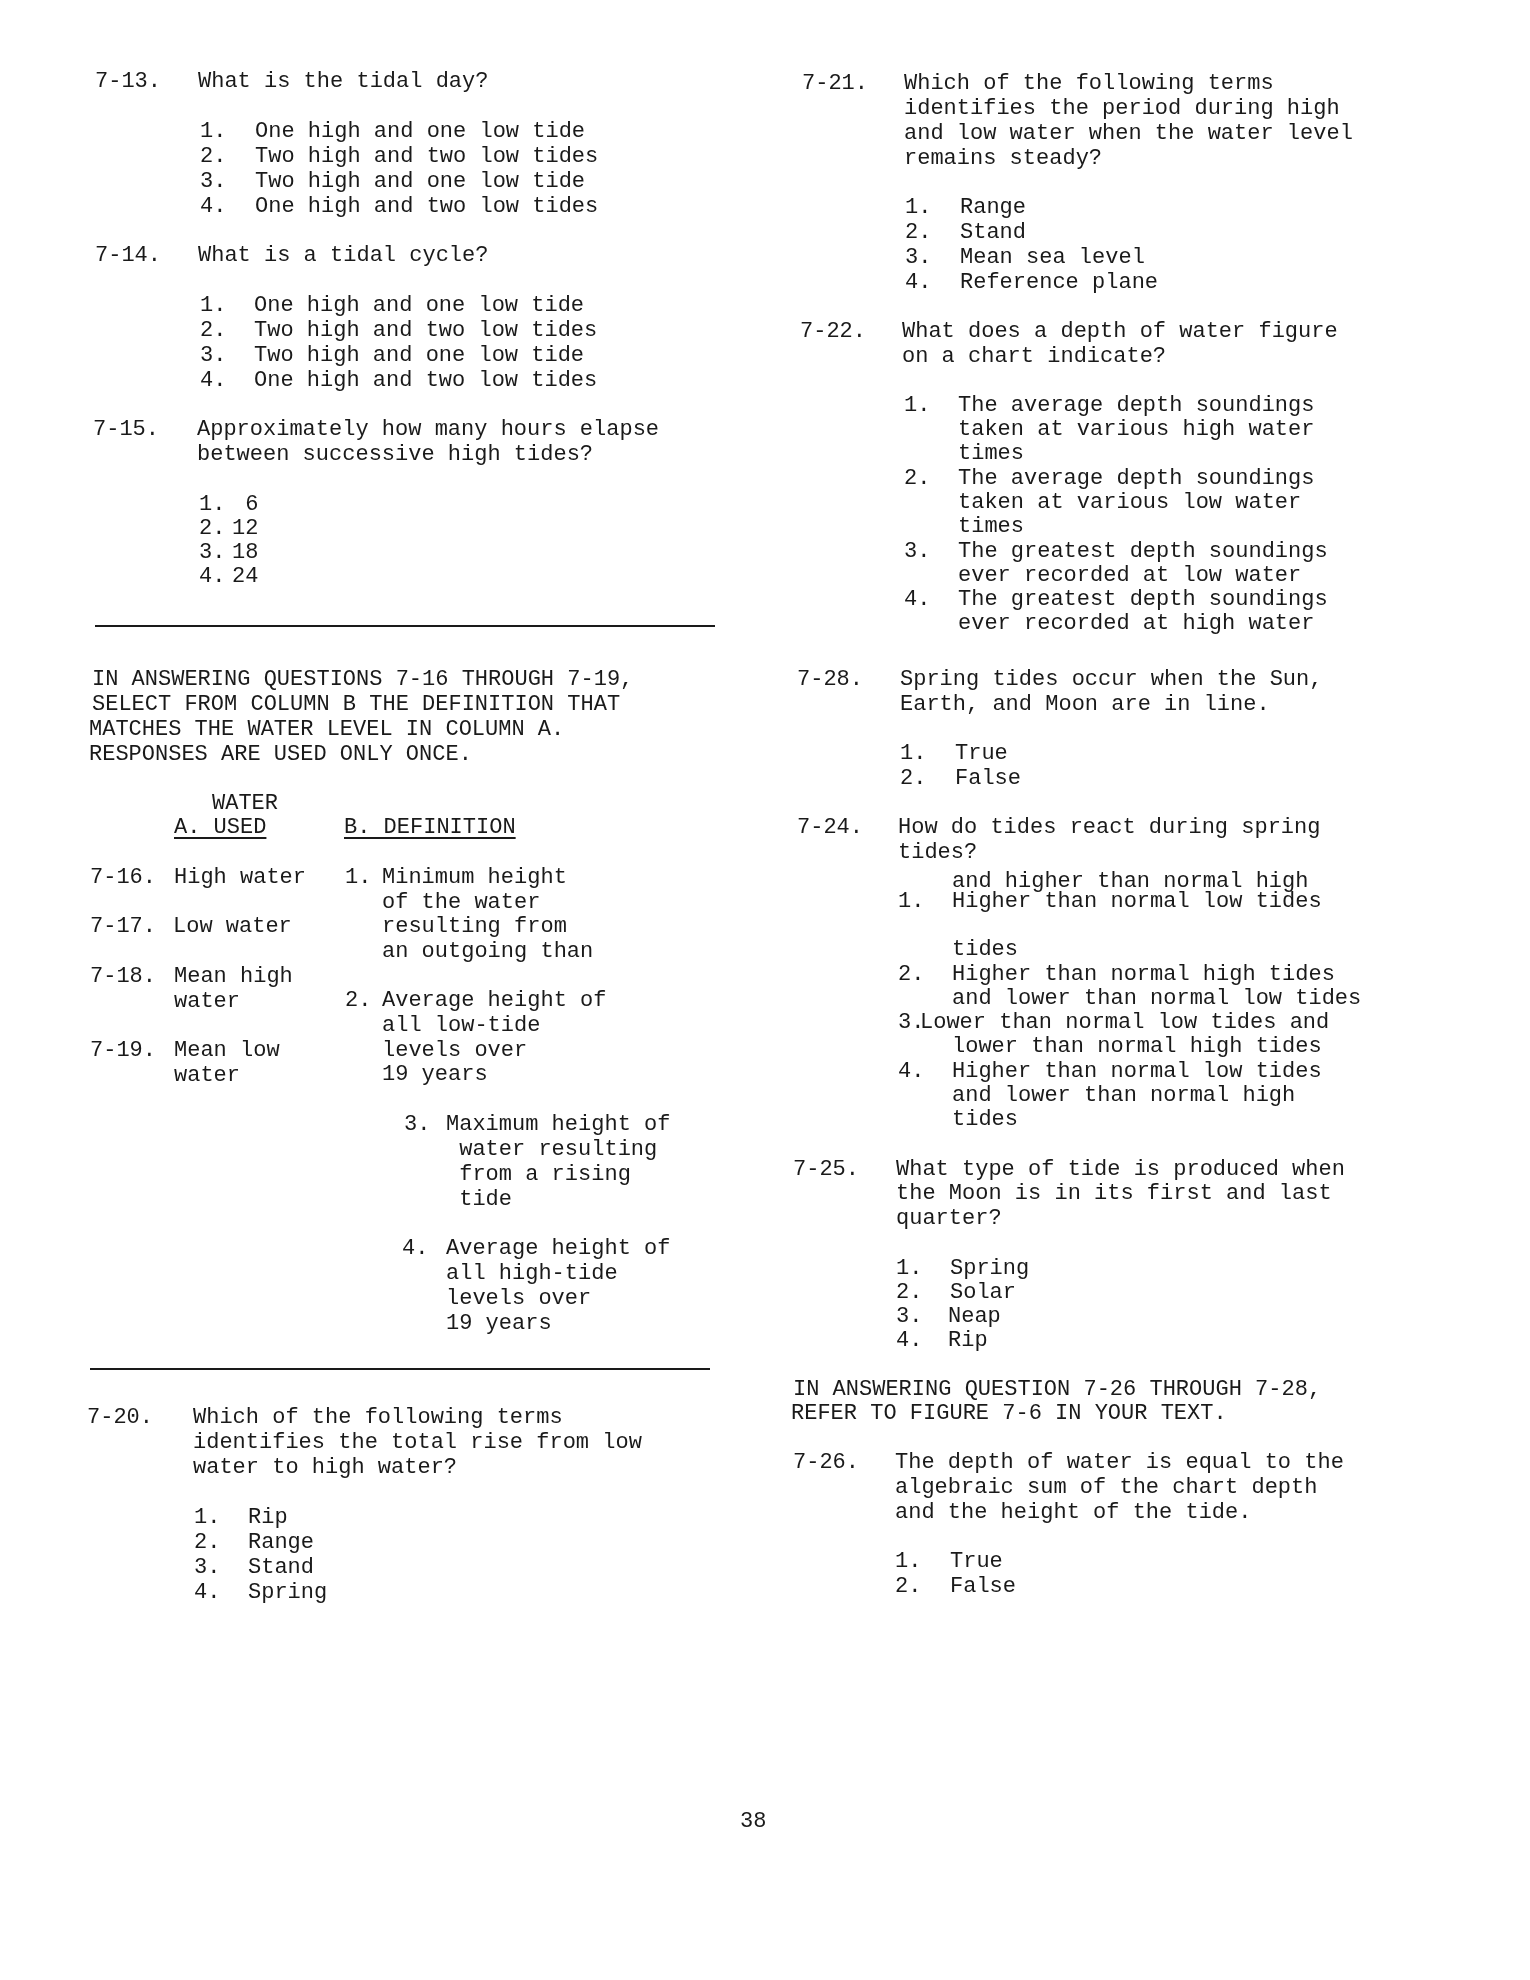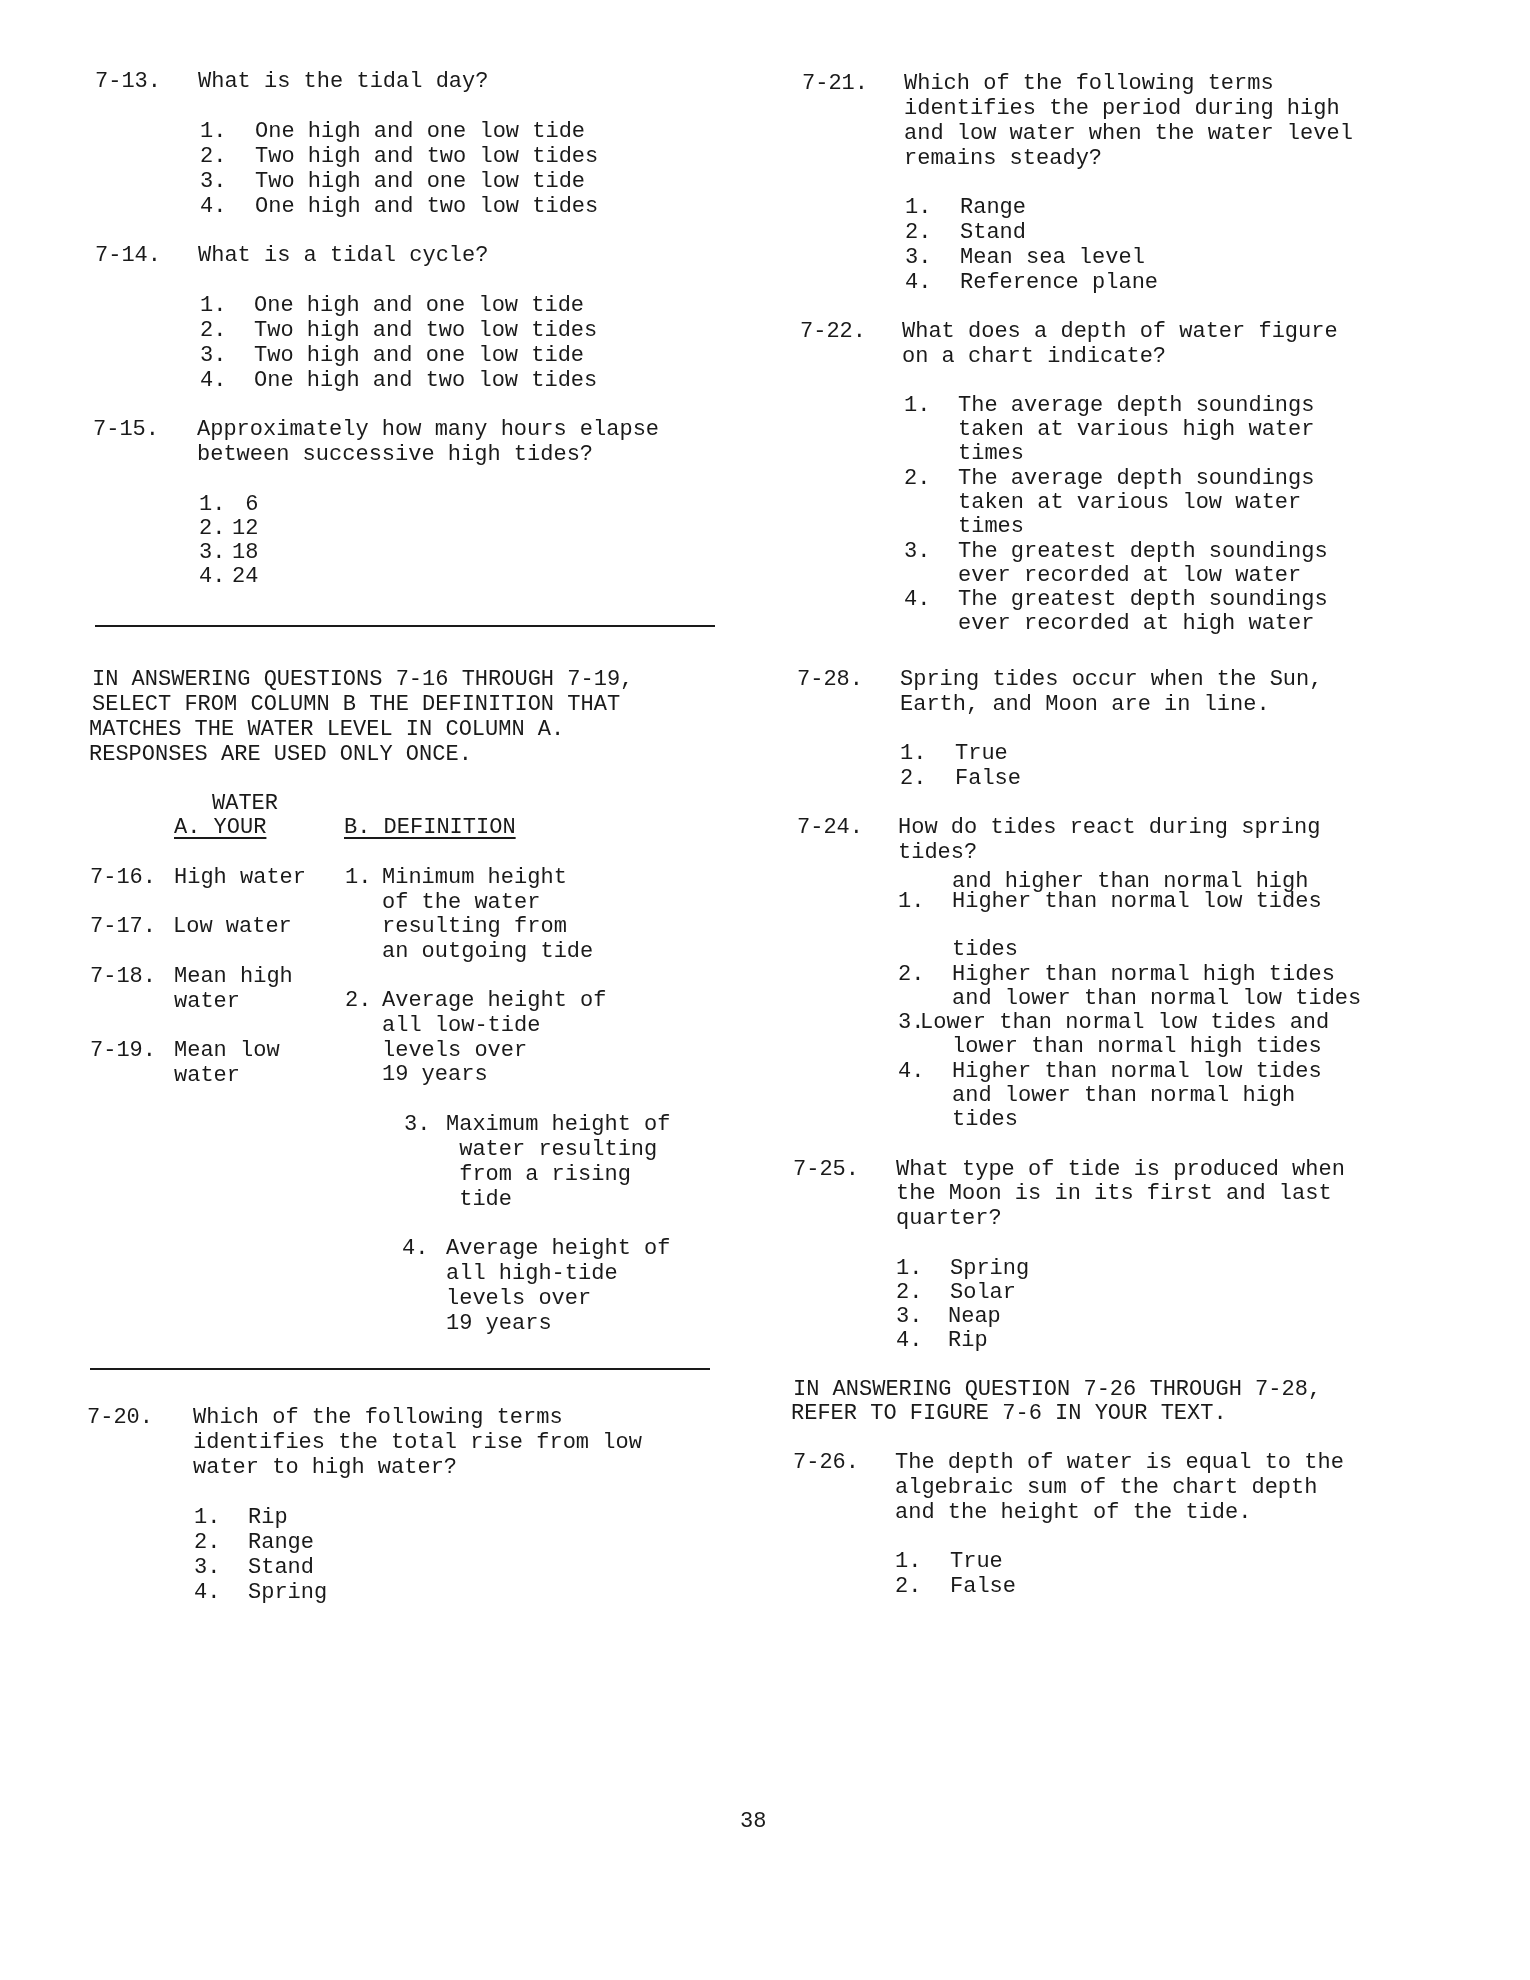--- a/index.html
+++ b/index.html
@@ -59,39 +59,39 @@
 
 <div>
   <span class="blk" style="left:92px;top:668px">IN ANSWERING QUESTIONS 7-16 THROUGH 7-19,</span>
   <span class="blk" style="left:92px;top:693px">SELECT FROM COLUMN B THE DEFINITION THAT</span>
   <span class="blk" style="left:89px;top:718px">MATCHES THE WATER LEVEL IN COLUMN A.</span>
   <span class="blk" style="left:89px;top:743px">RESPONSES ARE USED ONLY ONCE.</span>
 </div>
 
 <div>
   <span class="blk" style="left:212px;top:792px">WATER</span>
-  <span class="blk ul" style="left:174px;top:816px">A. YOUR</span>
+  <span class="blk ul" style="left:174px;top:816px">A. USED</span>
   <span class="blk ul" style="left:344px;top:816px">B. DEFINITION</span>
 
   <span class="blk" style="left:90px;top:866px">7-16.</span>
   <span class="blk" style="left:174px;top:866px">High water</span>
   <span class="blk" style="left:90px;top:915px">7-17.</span>
   <span class="blk" style="left:173px;top:915px">Low water</span>
   <span class="blk" style="left:90px;top:965px">7-18.</span>
   <span class="blk" style="left:174px;top:965px">Mean high</span>
   <span class="blk" style="left:174px;top:990px">water</span>
   <span class="blk" style="left:90px;top:1039px">7-19.</span>
   <span class="blk" style="left:174px;top:1039px">Mean low</span>
   <span class="blk" style="left:174px;top:1064px">water</span>
 
   <span class="blk" style="left:345px;top:866px">1.</span>
   <span class="blk" style="left:382px;top:866px">Minimum height</span>
   <span class="blk" style="left:382px;top:891px">of the water</span>
   <span class="blk" style="left:382px;top:915px">resulting from</span>
-  <span class="blk" style="left:382px;top:940px">an outgoing tide</span>
+  <span class="blk" style="left:382px;top:940px">an outgoing than</span>
 
   <span class="blk" style="left:345px;top:989px">2.</span>
   <span class="blk" style="left:382px;top:989px">Average height of</span>
   <span class="blk" style="left:382px;top:1014px">all low-tide</span>
   <span class="blk" style="left:382px;top:1039px">levels over</span>
   <span class="blk" style="left:382px;top:1063px">19 years</span>
 
   <span class="blk" style="left:404px;top:1113px">3.</span>
   <span class="blk" style="left:446px;top:1113px">Maximum height of</span>
   <span class="blk" style="left:446px;top:1138px"> water resulting</span>

